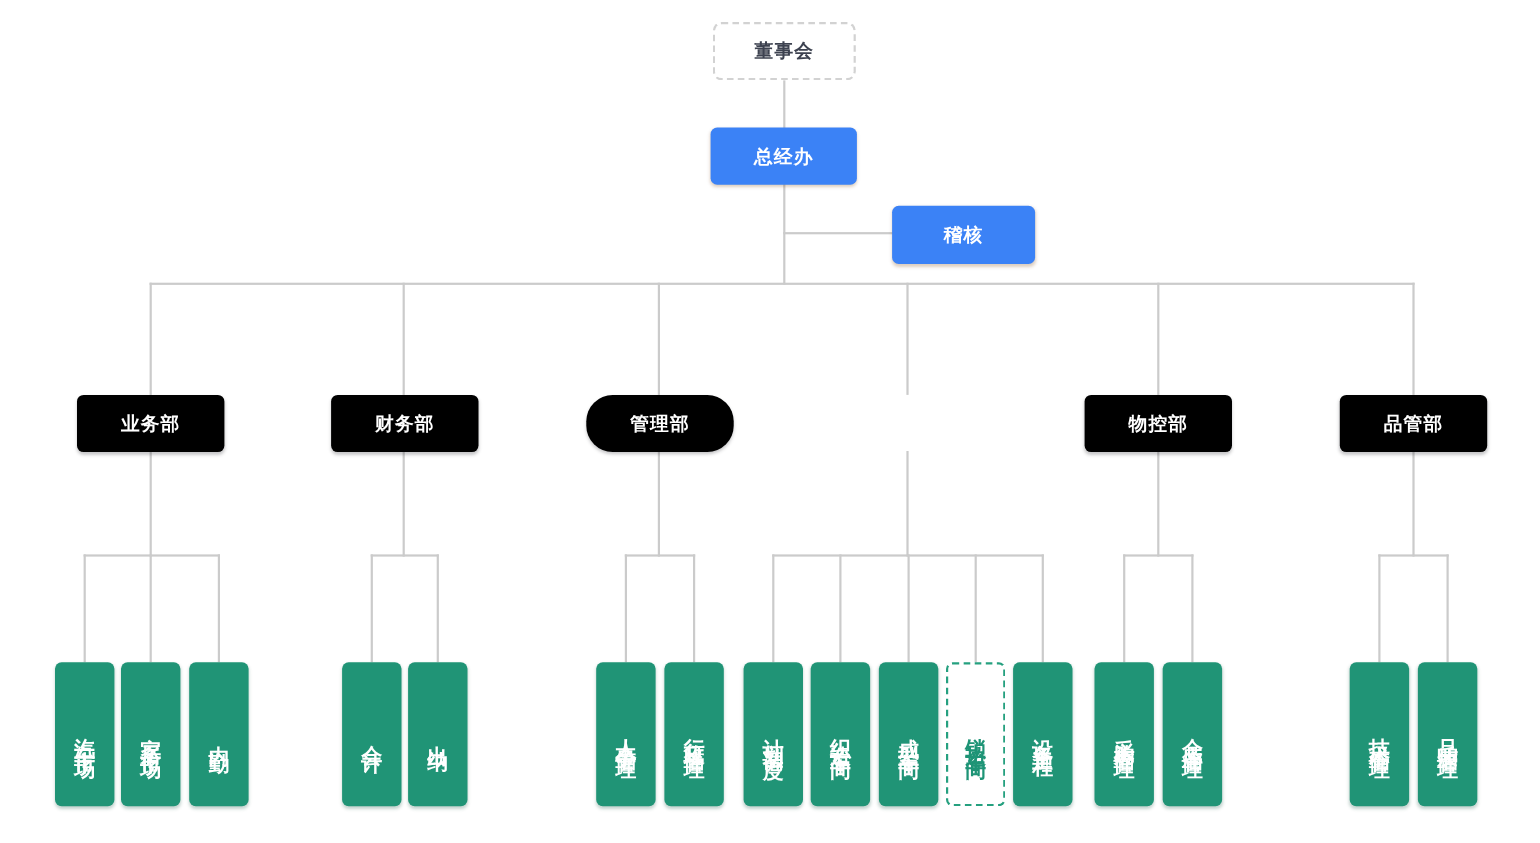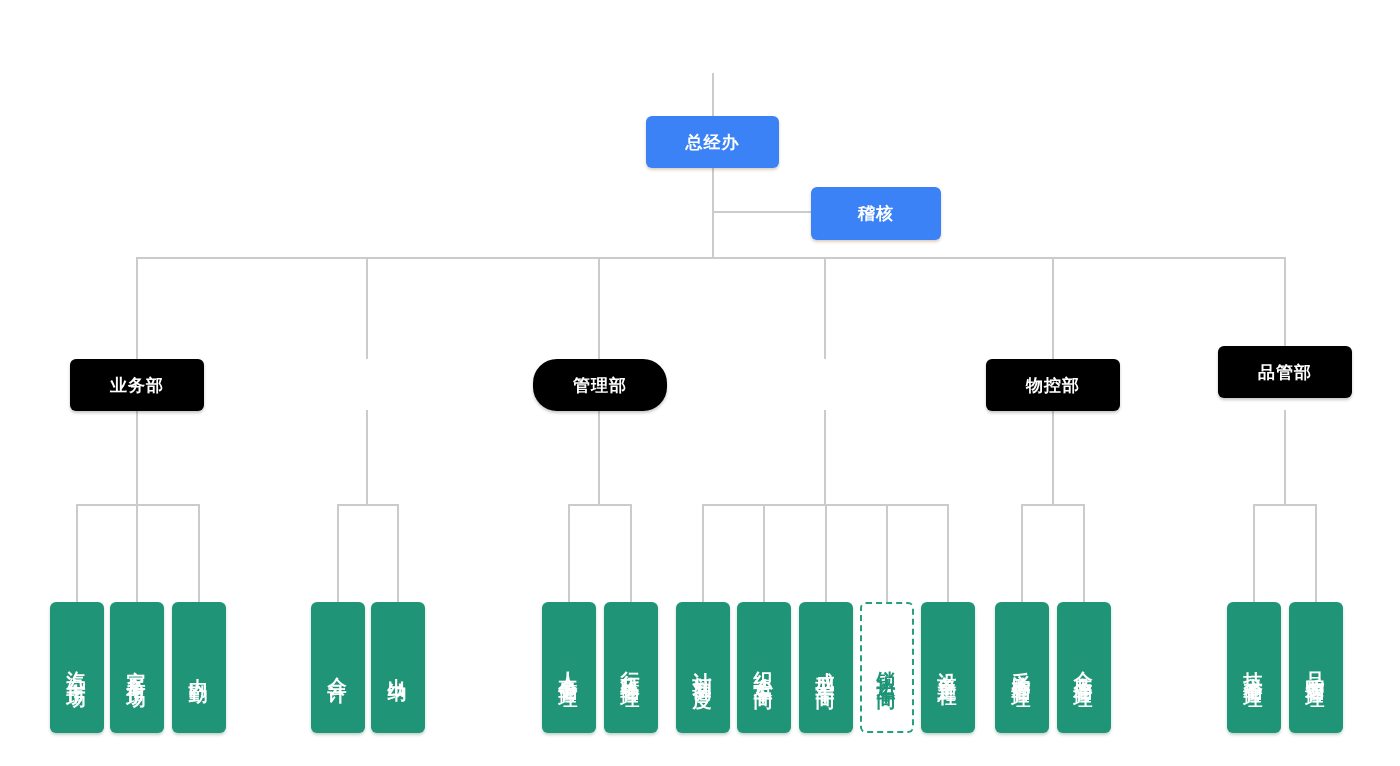--- a/index.html
+++ b/index.html
@@ -104,28 +104,30 @@
   <div class="line vline" style="left:702px;top:504px;height:98px;"></div>
   <div class="line vline" style="left:763px;top:504px;height:98px;"></div>
   <div class="line vline" style="left:825px;top:504px;height:98px;"></div>
   <div class="line vline" style="left:886px;top:504px;height:98px;"></div>
   <div class="line vline" style="left:947px;top:504px;height:98px;"></div>
   <div class="line vline" style="left:1021px;top:504px;height:98px;"></div>
   <div class="line vline" style="left:1083px;top:504px;height:98px;"></div>
   <div class="line vline" style="left:1253px;top:504px;height:98px;"></div>
   <div class="line vline" style="left:1315px;top:504px;height:98px;"></div>
 
+  <div class="node board" style="left:648px;top:20px;">董事会</div>
 
   <div class="node orange" style="left:646px;top:116px;">总经办</div>
   <div class="node orange" style="left:811px;top:187px;width:130px;height:53px;">稽核</div>
 
   <div class="node dept" style="left:70px;top:359px;">业务部</div>
+  <div class="node dept" style="left:301px;top:359px;">财务部</div>
   <div class="node dept" style="left:533px;top:359px;border-radius:24px;">管理部</div>
   <div class="node dept" style="left:986px;top:359px;">物控部</div>
-  <div class="node dept" style="left:1218px;top:346px;">品管部</div>
+  <div class="node dept" style="left:1218px;top:359px;">品管部</div>
 
   <div class="node leaf" style="left:50px;top:602px;">汽车市场</div>
   <div class="node leaf" style="left:110px;top:602px;">家居市场</div>
   <div class="node leaf" style="left:172px;top:602px;">内勤</div>
 
   <div class="node leaf" style="left:311px;top:602px;">会计</div>
   <div class="node leaf" style="left:371px;top:602px;">出纳</div>
 
   <div class="node leaf" style="left:542px;top:602px;">人事管理</div>
   <div class="node leaf" style="left:604px;top:602px;">行政管理</div>

